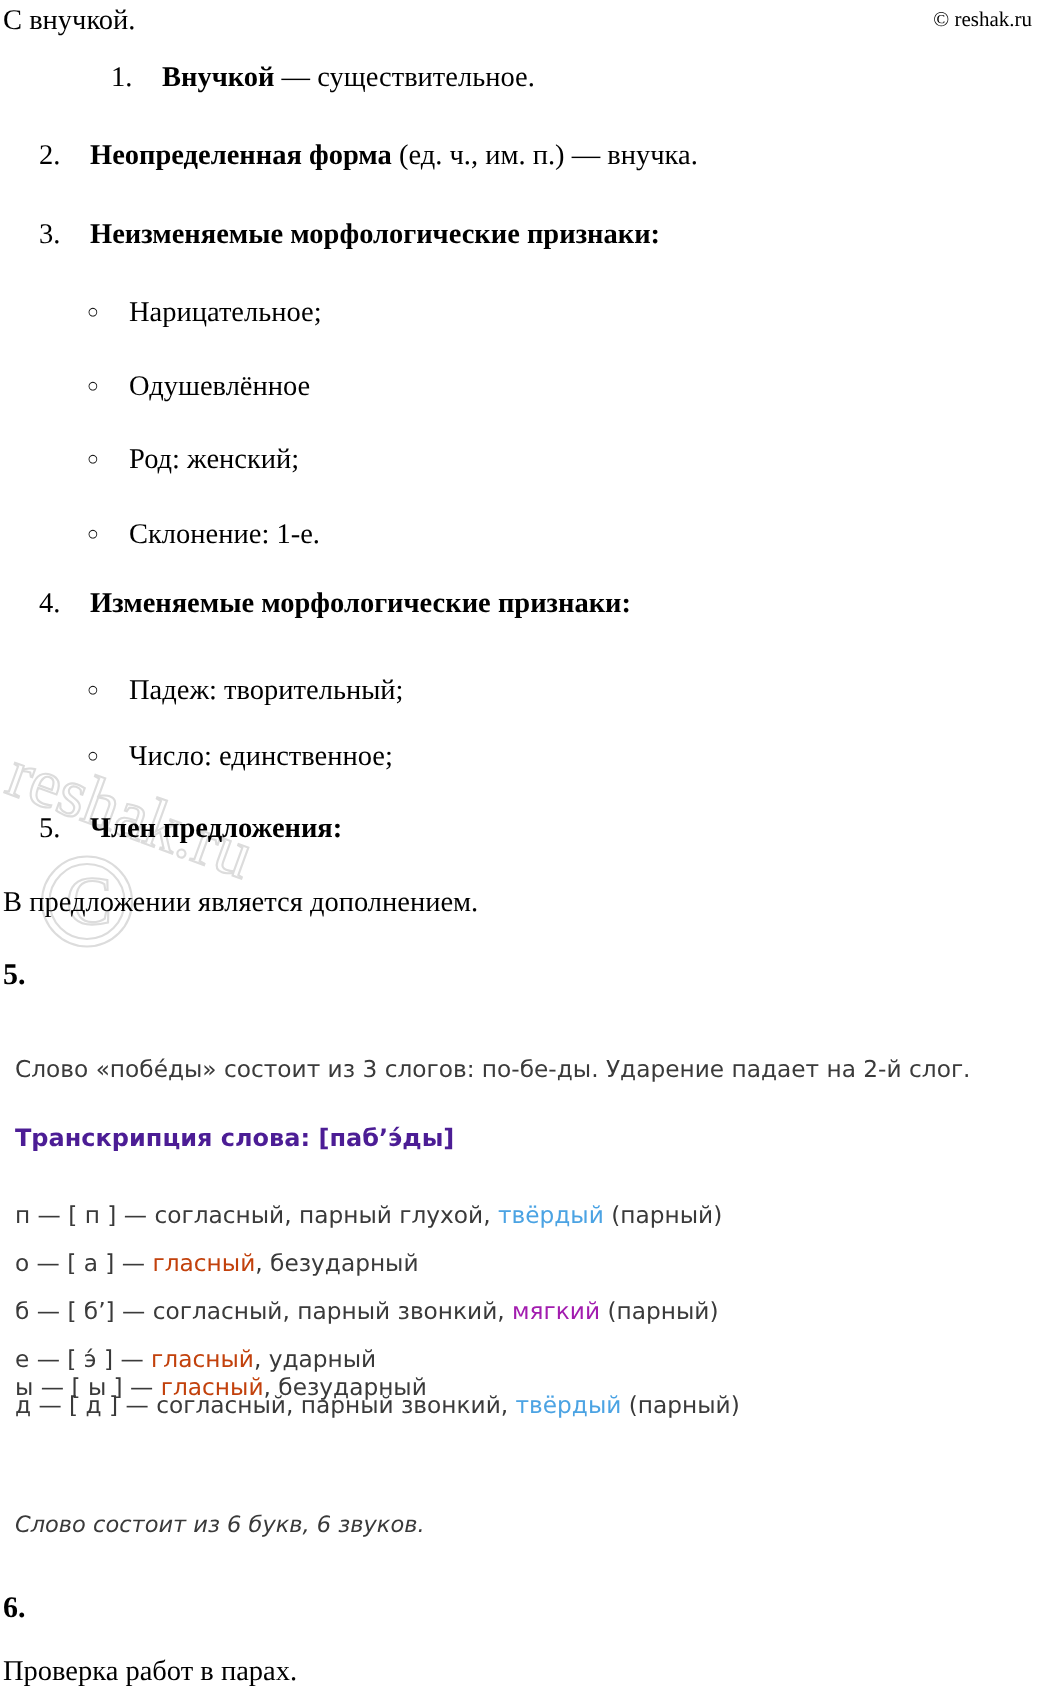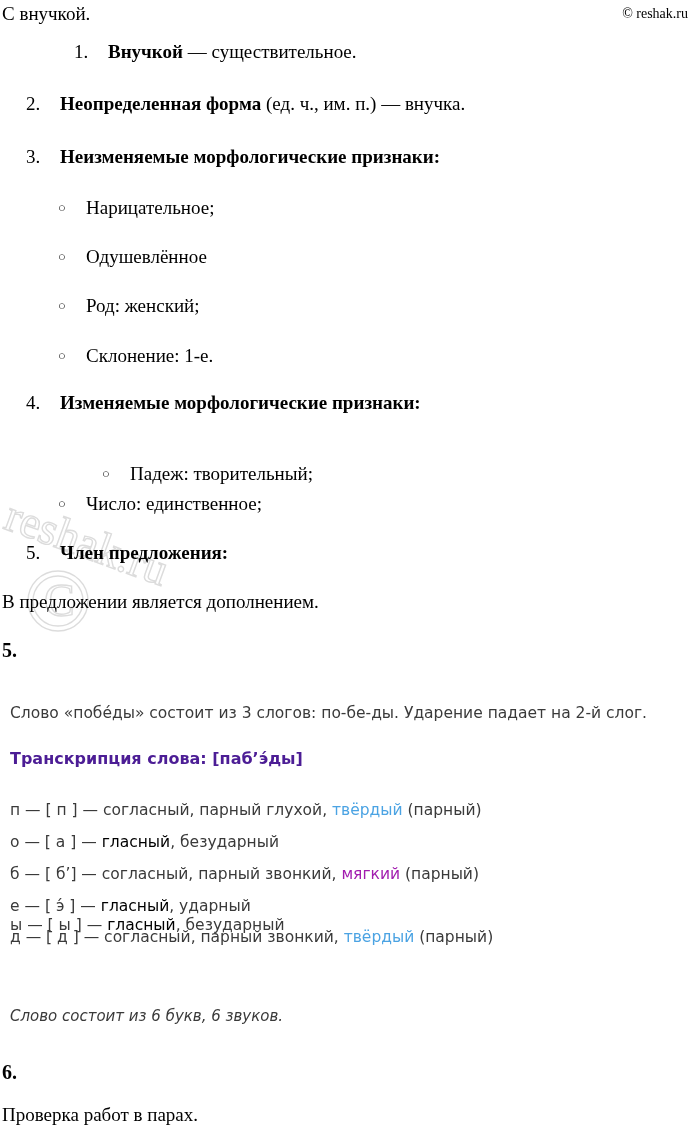--- a/index.html
+++ b/index.html
@@ -143,21 +143,21 @@
   }
   .ph-sum {
     position: absolute;
     left: 10px;
     top: 1005px;
     font-size: 15px;
     line-height: 22px;
     white-space: nowrap;
     font-style: italic;
   }
-  .c-vowel { color: #000000; }
+  .c-vowel { color: #c2410c; }
   .c-hard  { color: #4ba3e3; }
   .c-soft  { color: #a21caf; }
 </style>
 </head>
 <body>
 
 <div class="page">
 
   <div class="watermark">
     <svg width="220" height="180" viewBox="0 0 220 180" aria-hidden="true">
@@ -181,21 +181,21 @@
       <div class="num-item" style="top: 145px;"><span class="num-marker">3.</span><b>Неизменяемые морфологические признаки:</b></div>
       <div class="num-item" style="top: 391px;"><span class="num-marker">4.</span><b>Изменяемые морфологические признаки:</b></div>
       <div class="num-item" style="top: 541px;"><span class="num-marker">5.</span><b>Член предложения:</b></div>
     </div>
 
   <div id="bullets-host">
       <div class="bullet-item" style="top: 196px;"><span class="bullet-dot">○</span><span>Нарицательное;</span></div>
       <div class="bullet-item" style="top: 245px;"><span class="bullet-dot">○</span><span>Одушевлённое</span></div>
       <div class="bullet-item" style="top: 294px;"><span class="bullet-dot">○</span><span>Род: женский;</span></div>
       <div class="bullet-item" style="top: 344px;"><span class="bullet-dot">○</span><span>Склонение: 1-е.</span></div>
-      <div class="bullet-item" style="top: 462px; margin-left: 44px;"><span class="bullet-dot">○</span><span>Падеж: творительный;</span></div>
+      <div class="bullet-item" style="top: 448px;"><span class="bullet-dot">○</span><span>Падеж: творительный;</span></div>
       <div class="bullet-item" style="top: 492px;"><span class="bullet-dot">○</span><span>Число: единственное;</span></div>
     </div>
 
   <div class="plain-serif" id="conclusion-line" style="top: 590px;">В предложении является дополнением.</div>
 
   <div class="sec-num" id="sec5-num" style="top: 638px;">5.</div>
 
   <div class="sans ph-intro">Слово «побе́ды» состоит из 3 слогов: по-бе-ды. Ударение падает на 2-й слог.</div>
 
   <div class="sans ph-title">Транскрипция слова: [паб’э́ды]</div>

